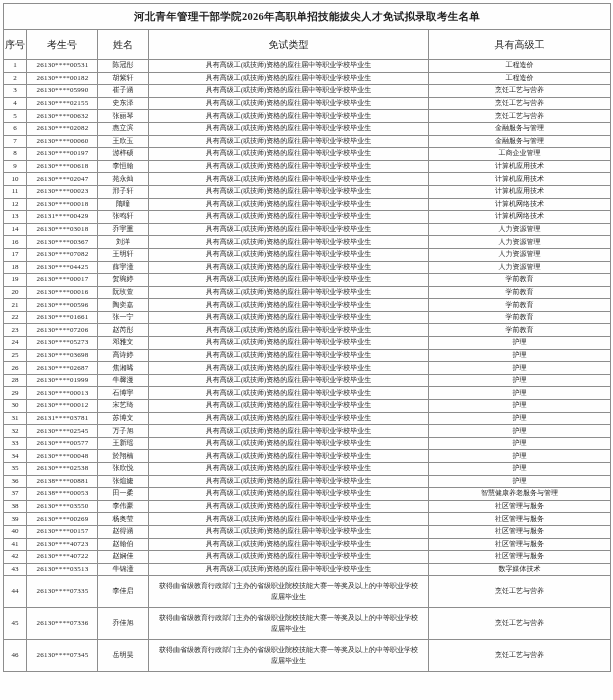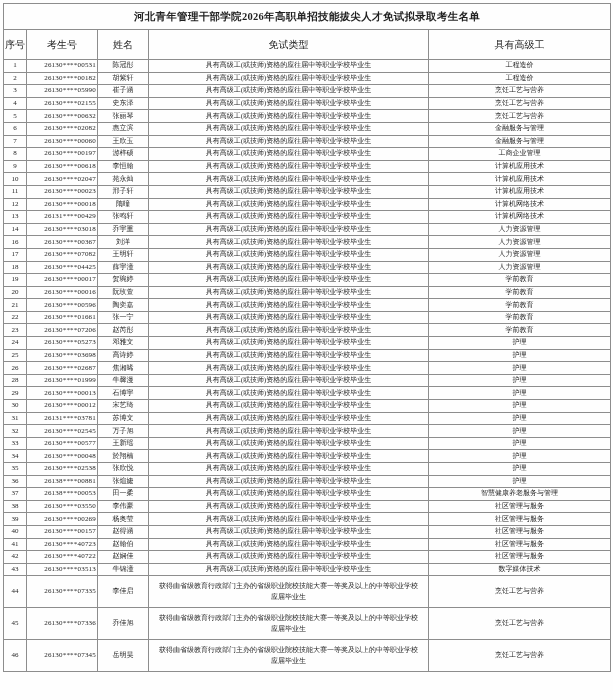--- a/index.html
+++ b/index.html
@@ -21,21 +21,21 @@
     height:23px;font-size:10.5px;font-weight:bold;text-align:center;
     letter-spacing:0.3px;
   }
   .header-row th{
     height:27px;font-size:10px;font-weight:normal;text-align:center;
   }
   tbody td{
     font-size:7px;line-height:1;height:11.6px;
     text-align:center;padding:0 1px;
   }
-  td.num{text-align:right;padding-left:2px;letter-spacing:0.2px;margin-top:28px;}
+  td.num{text-align:center;padding-left:2px;letter-spacing:0.2px;margin-top:28px;}
   tr.tall td{height:31px;}
   tr.tall td.type{white-space:normal;line-height:1.5;padding:0 10px;text-align:center;}
 </style>
 </head>
 <body>
 
 <div class="page">
   <table>
     <colgroup>
       <col style="width:23px">

